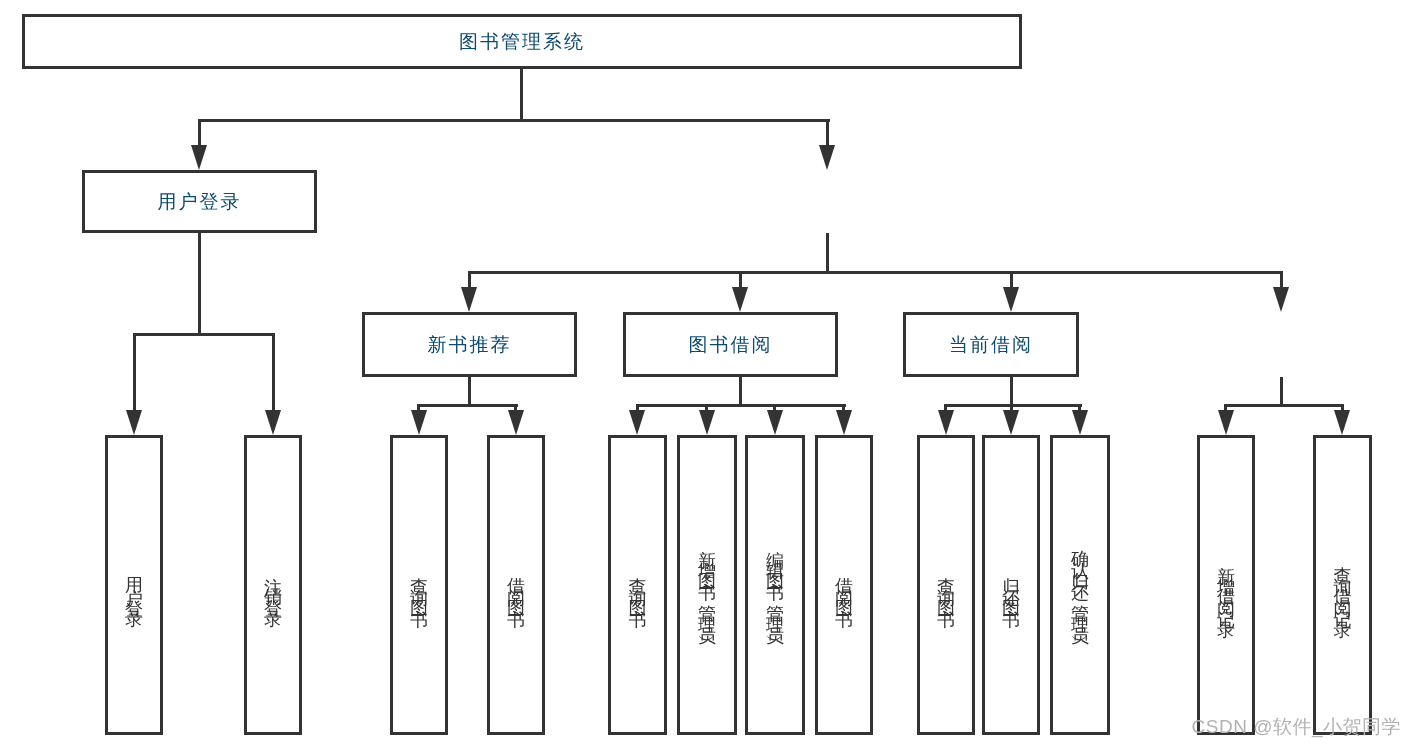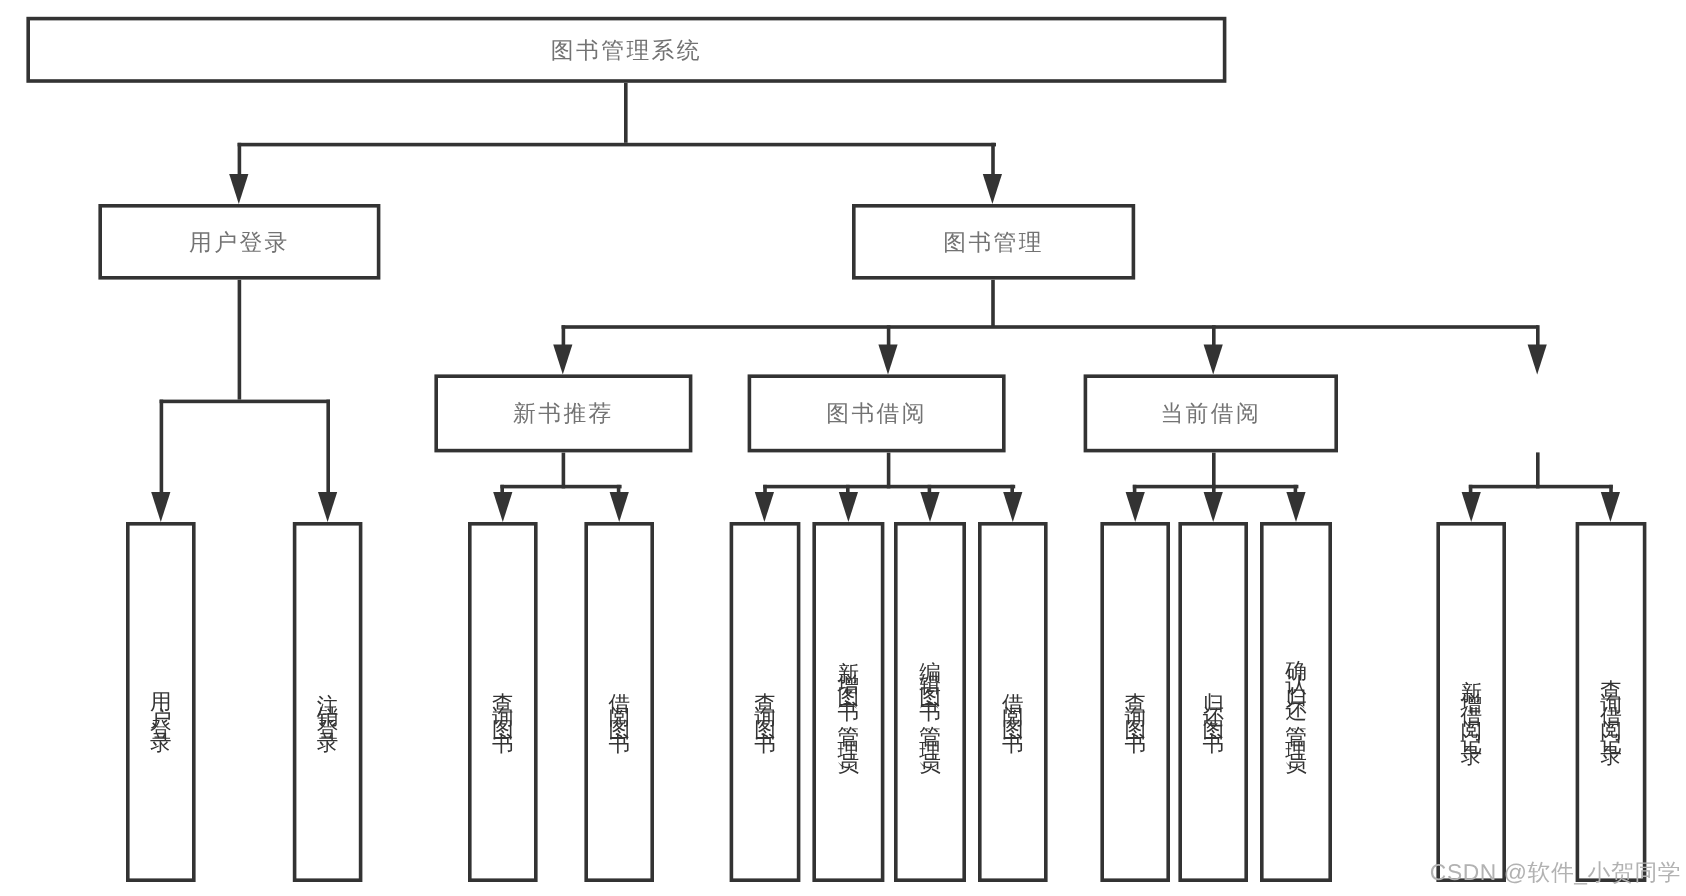--- a/index.html
+++ b/index.html
@@ -3,21 +3,21 @@
 <meta charset="utf-8">
 <style>
   html,body{margin:0;padding:0;background:#fff;}
   .stage{
     position:relative;width:1405px;height:747px;background:#fff;
     font-family:"Liberation Sans","DejaVu Sans",sans-serif;color:#333;overflow:hidden;
   }
   .box{
     position:absolute;box-sizing:border-box;border:3px solid #333;background:#fff;
     display:flex;align-items:center;justify-content:center;
-    font-size:19px;letter-spacing:2px;color:#737373;z-index:2;
+    font-size:19px;letter-spacing:2px;color:#0c4a6e;z-index:2;
   }
   .vbox{
     position:absolute;box-sizing:border-box;border:3px solid #333;background:#fff;
     display:flex;align-items:center;justify-content:center;
     font-size:18px;color:#333;z-index:2;
     writing-mode:vertical-rl;text-orientation:mixed;
     letter-spacing:11px;line-height:1;top:435px;height:300px;
   }
   .hl{position:absolute;height:3px;background:#333;z-index:1;}
   .vl{position:absolute;width:3px;background:#333;z-index:1;}
@@ -39,21 +39,20 @@
   <div class="box" style="left:22px;top:14px;width:1000px;height:55px;">图书管理系统</div>
 
   <div class="vl" style="left:520px;top:69px;height:50px;"></div>
   <div class="hl" style="left:198px;top:119px;width:632px;"></div>
   <div class="vl" style="left:198px;top:119px;height:28px;"></div>
   <div class="vl" style="left:826px;top:119px;height:28px;"></div>
   <div class="ar" style="left:191px;top:145px;"></div>
   <div class="ar" style="left:819px;top:145px;"></div>
 
   <div class="box" style="left:82px;top:170px;width:235px;height:63px;">用户登录</div>
-  <div class="box" style="left:710px;top:170px;width:236px;height:63px;">图书管理</div>
 
   <div class="vl" style="left:198px;top:233px;height:100px;"></div>
   <div class="hl" style="left:133px;top:333px;width:142px;"></div>
   <div class="vl" style="left:133px;top:333px;height:79px;"></div>
   <div class="vl" style="left:272px;top:333px;height:79px;"></div>
   <div class="ar" style="left:126px;top:410px;"></div>
   <div class="ar" style="left:265px;top:410px;"></div>
 
   <div class="vl" style="left:826px;top:233px;height:40px;"></div>
   <div class="hl" style="left:468px;top:271px;width:814px;"></div>
@@ -61,21 +60,21 @@
   <div class="vl" style="left:739px;top:271px;height:20px;"></div>
   <div class="vl" style="left:1010px;top:271px;height:20px;"></div>
   <div class="vl" style="left:1280px;top:271px;height:20px;"></div>
   <div class="ar" style="left:461px;top:287px;"></div>
   <div class="ar" style="left:732px;top:287px;"></div>
   <div class="ar" style="left:1003px;top:287px;"></div>
   <div class="ar" style="left:1273px;top:287px;"></div>
 
   <div class="box" style="left:362px;top:312px;width:215px;height:65px;">新书推荐</div>
   <div class="box" style="left:623px;top:312px;width:215px;height:65px;">图书借阅</div>
-  <div class="box" style="left:903px;top:312px;width:212px;height:65px;">当前借阅</div>
+  <div class="box" style="left:903px;top:312px;width:176px;height:65px;">当前借阅</div>
 
   <div class="vl" style="left:468px;top:377px;height:30px;"></div>
   <div class="hl" style="left:417px;top:404px;width:101px;"></div>
   <div class="vl" style="left:417px;top:404px;height:10px;"></div>
   <div class="vl" style="left:514px;top:404px;height:10px;"></div>
   <div class="ar" style="left:411px;top:410px;"></div>
   <div class="ar" style="left:508px;top:410px;"></div>
 
   <div class="vl" style="left:739px;top:377px;height:30px;"></div>
   <div class="hl" style="left:636px;top:404px;width:210px;"></div>

